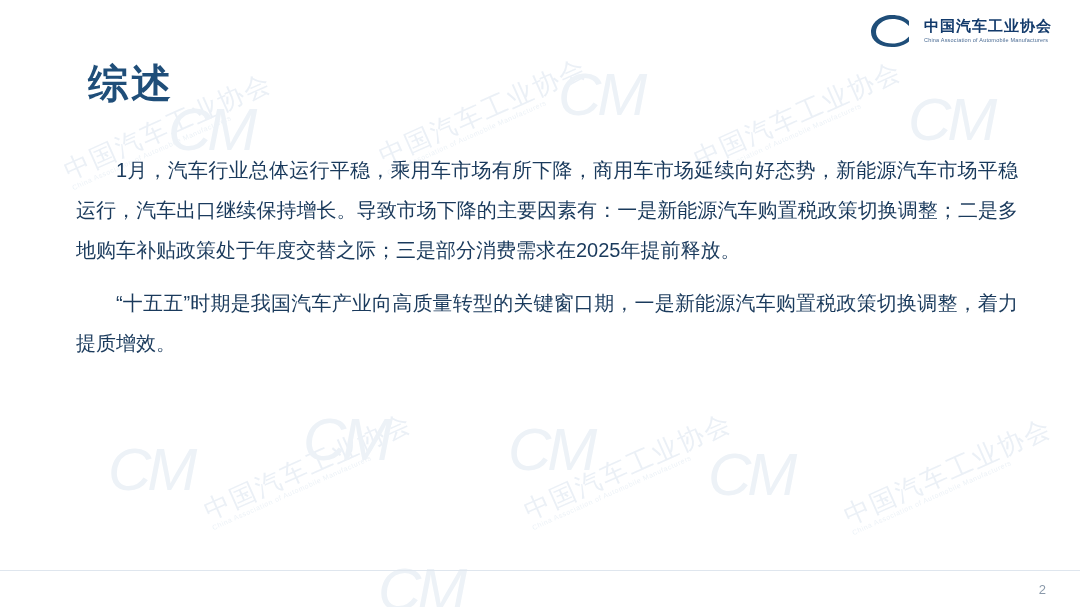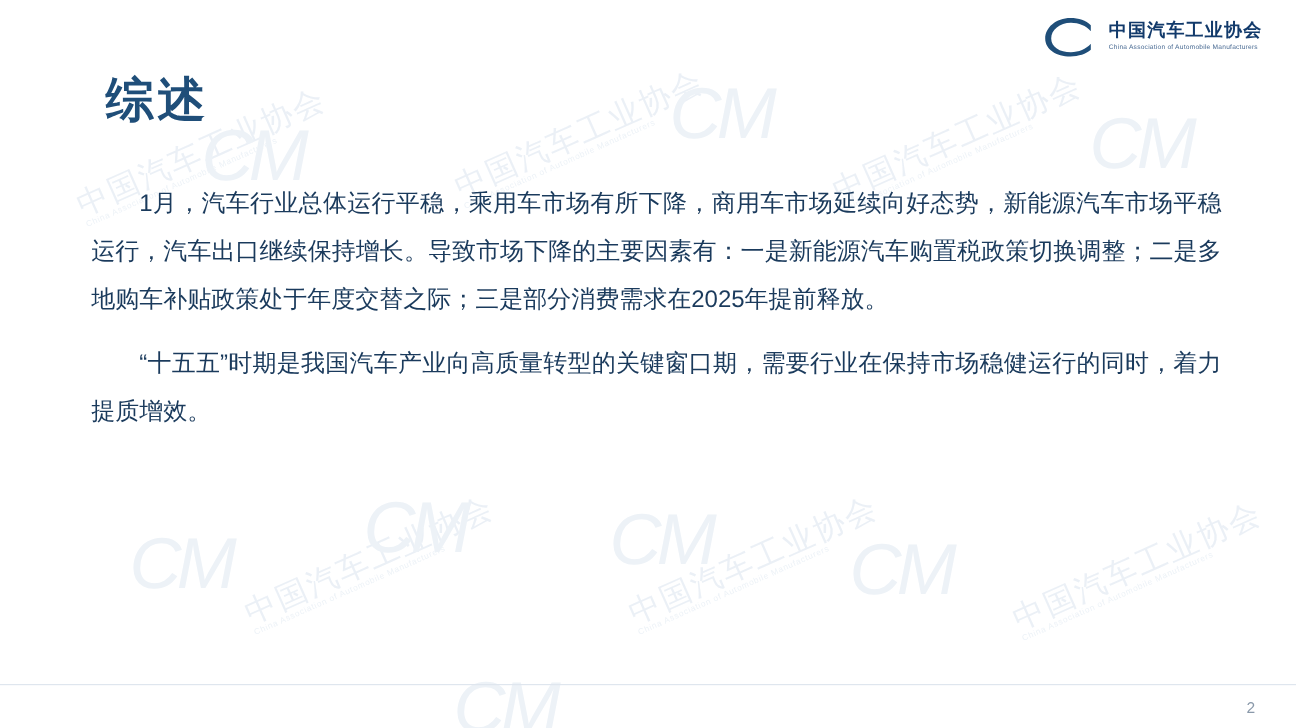--- a/index.html
+++ b/index.html
@@ -187,19 +187,19 @@
     <div>
       <div class="logo-text-cn">中国汽车工业协会</div>
       <div class="logo-text-en">China Association of Automobile Manufacturers</div>
     </div>
   </div>
 
   <div class="title">综述</div>
 
   <div class="content">
     <p class="para">1月，汽车行业总体运行平稳，乘用车市场有所下降，商用车市场延续向好态势，新能源汽车市场平稳运行，汽车出口继续保持增长。导致市场下降的主要因素有：一是新能源汽车购置税政策切换调整；二是多地购车补贴政策处于年度交替之际；三是部分消费需求在2025年提前释放。</p>
-    <p class="para">“十五五”时期是我国汽车产业向高质量转型的关键窗口期，需要行业在保持市场稳健运行的同时，着力提质增效。</p>
+    <p class="para">“十五五”时期是我国汽车产业向高质量转型的关键窗口期，一是新能源汽车购置税政策切换调整，着力提质增效。</p>
   </div>
 
   <div class="footer-line"></div>
   <div class="page-num">2</div>
 
 </div>
 
 </body></html>

